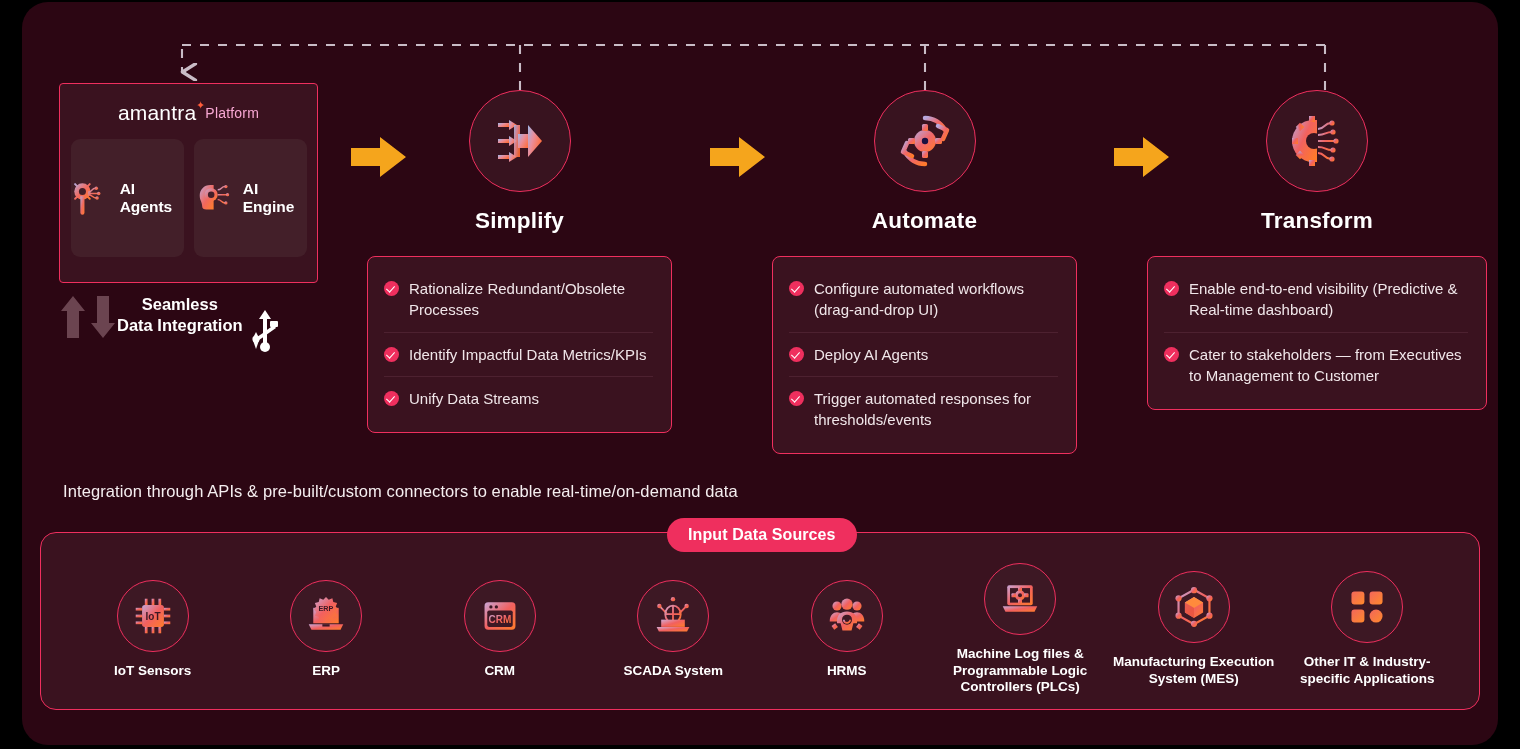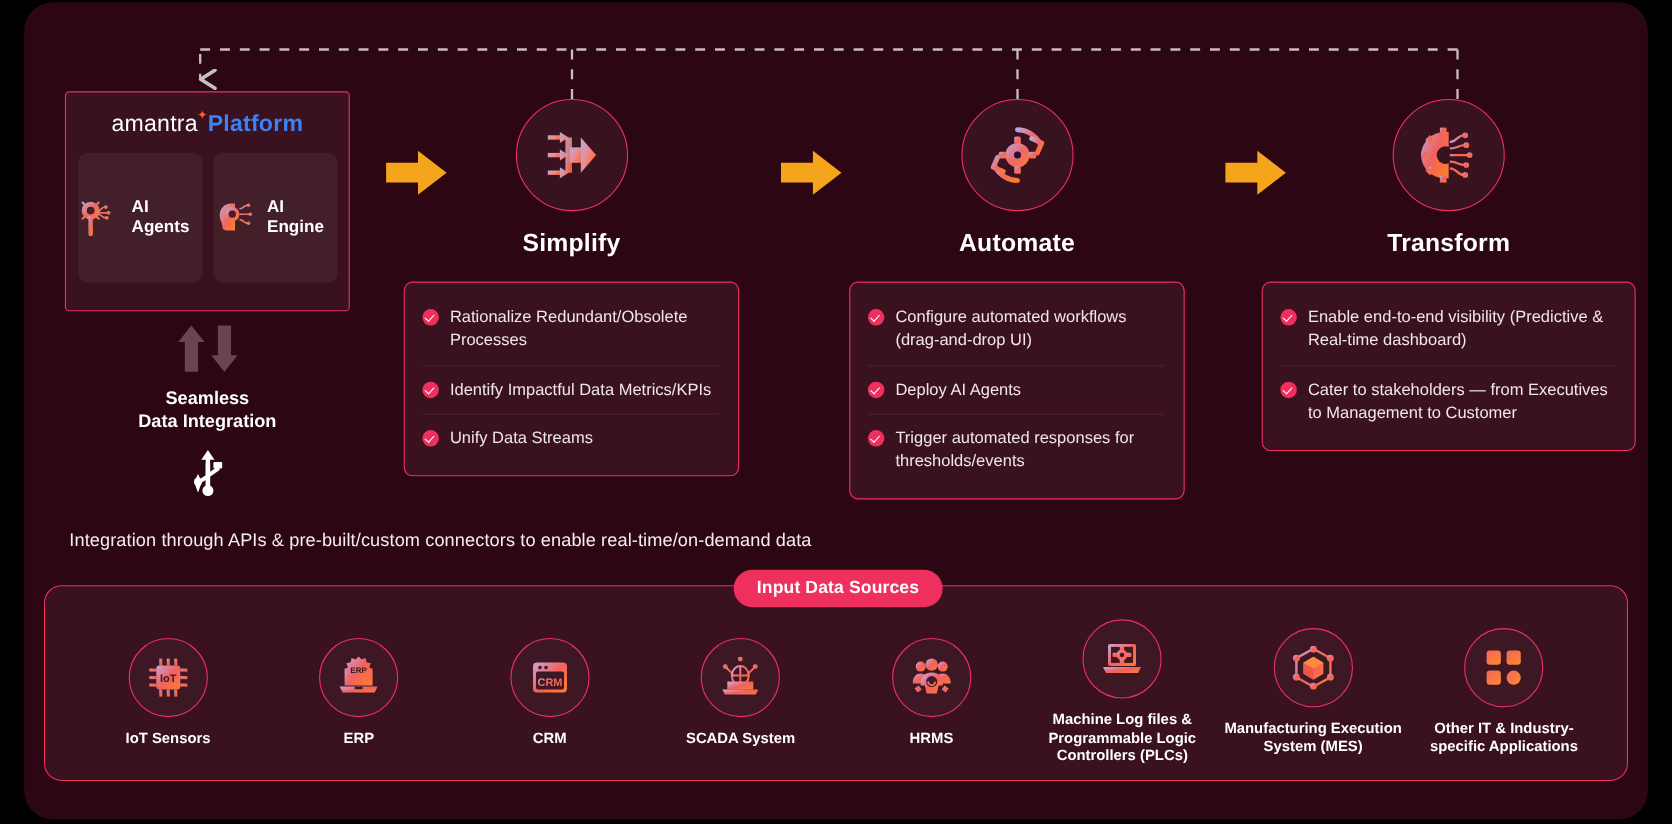--- a/index.html
+++ b/index.html
@@ -49,42 +49,42 @@
   .logo-word {
     position: relative;
     font-size: 21px; font-weight: 400; color: #fff;
     letter-spacing: .2px;
   }
   .logo-word .spark {
     position: absolute; right: -9px; top: -1px;
     font-size: 11px; color: #ff5c3a; line-height: 1;
   }
   .platform-word {
-    font-size: 21px; font-weight: 700; color: #3b82f6;
+    font-size: 14px; font-weight: 400; color: #f9a8d4;
     letter-spacing: .2px;
   }
   .ai-cards { display: flex; gap: 10px; }
   .ai-card {
     width: 113px; height: 118px;
     background: #431f29;
     border-radius: 9px;
     display: flex; flex-direction: row;
     align-items: center; 
     gap: 10px;
   }
   .ai-card-label {
     font-size: 15.5px; font-weight: 700; color: #fff;
   }
 
   
   .seamless {
     position: absolute;
     left: 37px; top: 292px;
     width: 259px;
-    display: flex; flex-direction: column; align-items: center;
+    display: flex; flex-direction: row; align-items: flex-start;
   }
   .ud-arrows { display: flex; gap: 2px; margin-bottom: 12px; }
   .seamless-text {
     font-size: 16.5px; font-weight: 700; color: #fff;
     text-align: center; line-height: 1.25;
   }
   .usb-wrap { margin-top: 14px; }
 
   
   .o-arrow { position: absolute; }

